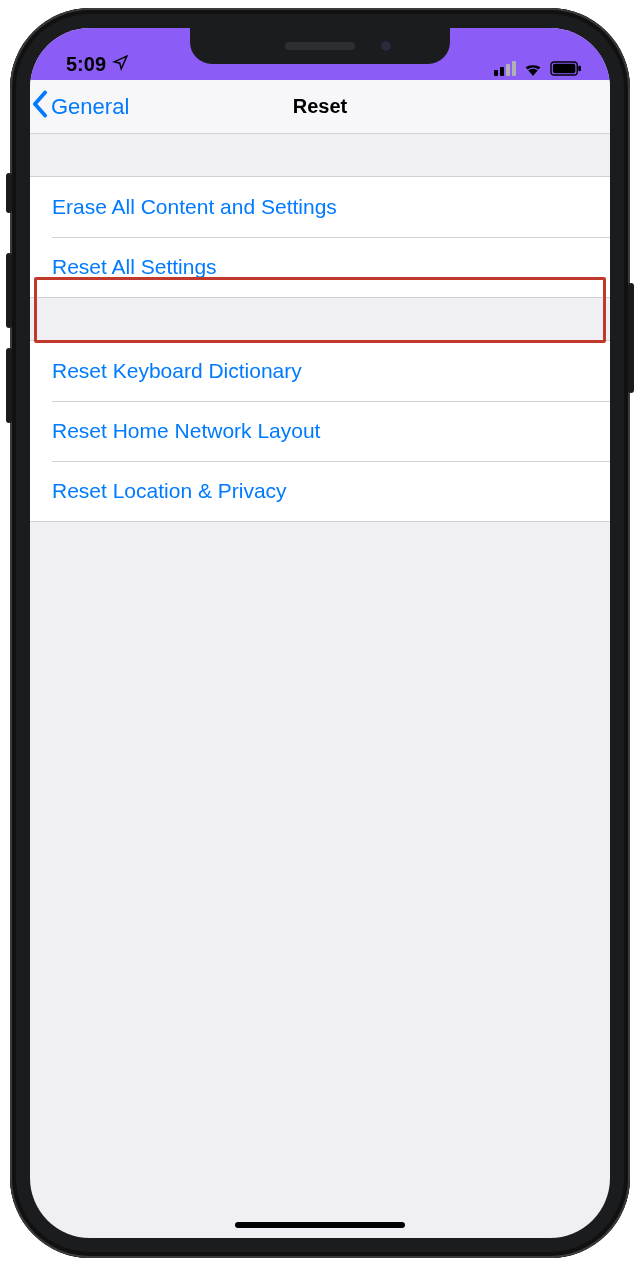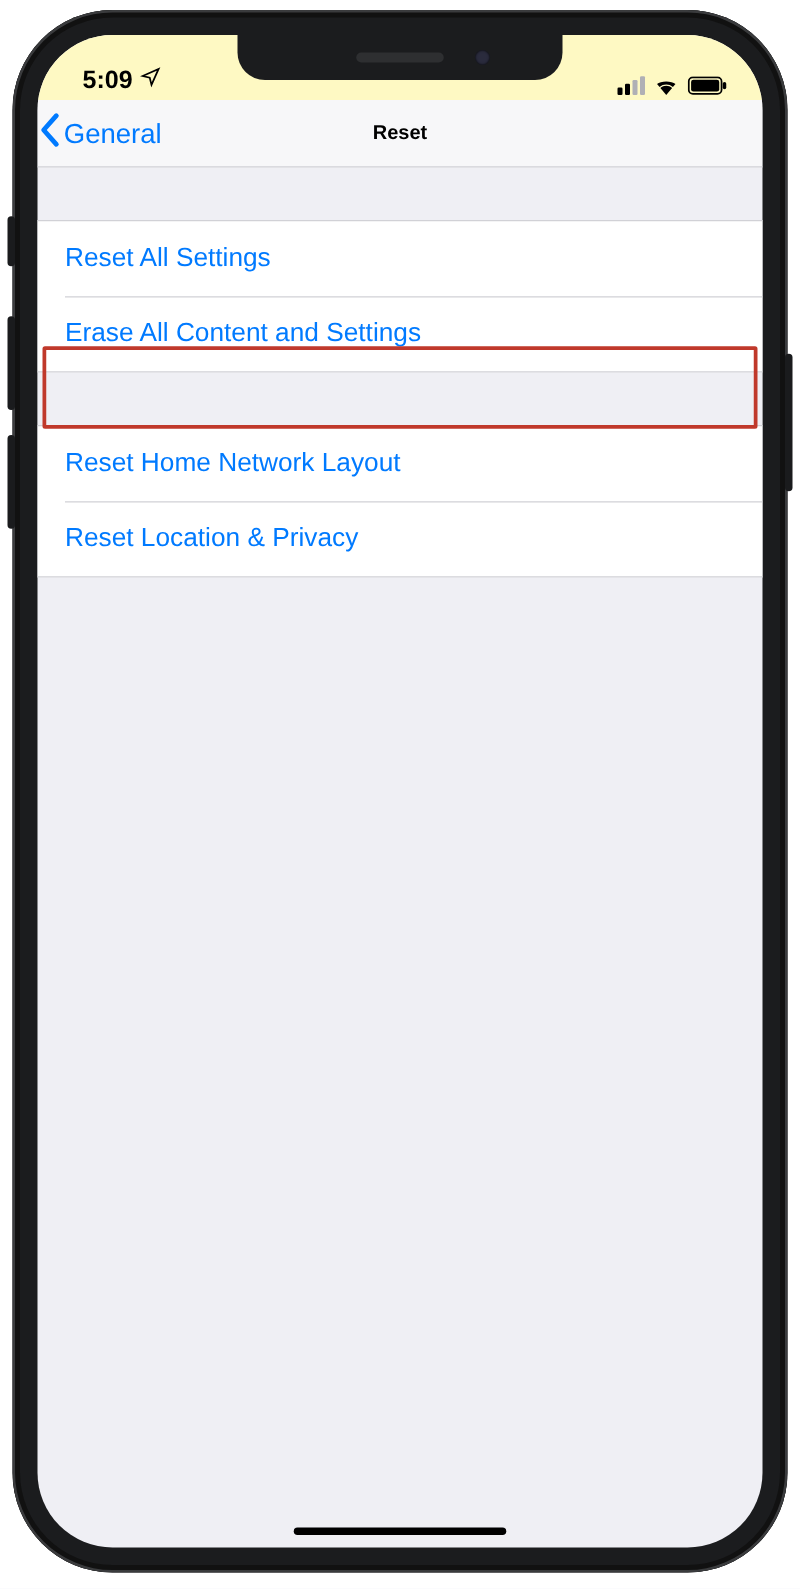--- a/index.html
+++ b/index.html
@@ -43,36 +43,36 @@
     }
     .speaker { width: 70px; height: 8px; background: #2e2f31; border-radius: 4px; }
     .cam { width: 12px; height: 12px; background: #2a2b3d; border-radius: 50%; position: absolute; right: 58px; top: 12px; box-shadow: inset 0 0 2px #000; }
 
     .status-bar {
       height: 52px;
       display: flex;
       justify-content: space-between;
       align-items: flex-end;
       padding: 0 28px 4px 36px;
-      background: #fef9c3;
+      background: #8b5cf6;
     }
     .status-left { display: flex; align-items: center; gap: 6px; font-size: 20px; font-weight: 600; }
     .status-right { display: flex; align-items: center; gap: 6px; }
 
     .nav-bar {
       height: 54px;
       background: #f7f7f9;
       display: flex;
       align-items: center;
       position: relative;
       border-bottom: 1px solid #d1d1d6;
     }
     .back-btn { position: absolute; left: 1px; display: flex; align-items: center; color: #007aff; font-size: 22px; gap: 2px; }
     .back-btn svg { width: 18px; height: 28px; }
-    .nav-title { margin: 0 auto; font-size: 16px; font-weight: 600; color: #000; }
+    .nav-title { margin: 0 auto; font-size: 20px; font-weight: 600; color: #000; }
 
     .content { background: #efeff4; }
 
     .group { background: #fff; border-top: 1px solid #d1d1d6; border-bottom: 1px solid #d1d1d6; }
     .group.mt { margin-top: 42px; }
 
     .row {
       height: 60px;
       display: flex;
       align-items: center;
@@ -163,29 +163,32 @@
         </span>
         <span>General</span>
       </div>
       <div class="nav-title">Reset</div>
     </div>
 
     <div class="content" style="position:relative;">
 
       <div class="group mt">
         <div class="row">
+          <span>Erase All Content and Settings</span>
+        </div>
+        <div class="row">
           <span>Reset All Settings</span>
         </div>
-        <div class="row">
-          <span>Erase All Content and Settings</span>
-        </div>
       </div>
 
 
       <div class="group mt">
+        <div class="row">
+          <span>Reset Keyboard Dictionary</span>
+        </div>
         <div class="row">
           <span>Reset Home Network Layout</span>
         </div>
         <div class="row">
           <span>Reset Location &amp; Privacy</span>
         </div>
       </div>
 
       <div class="highlight" style="top:101px; left:4px; right:4px; height:66px;"></div>
 

